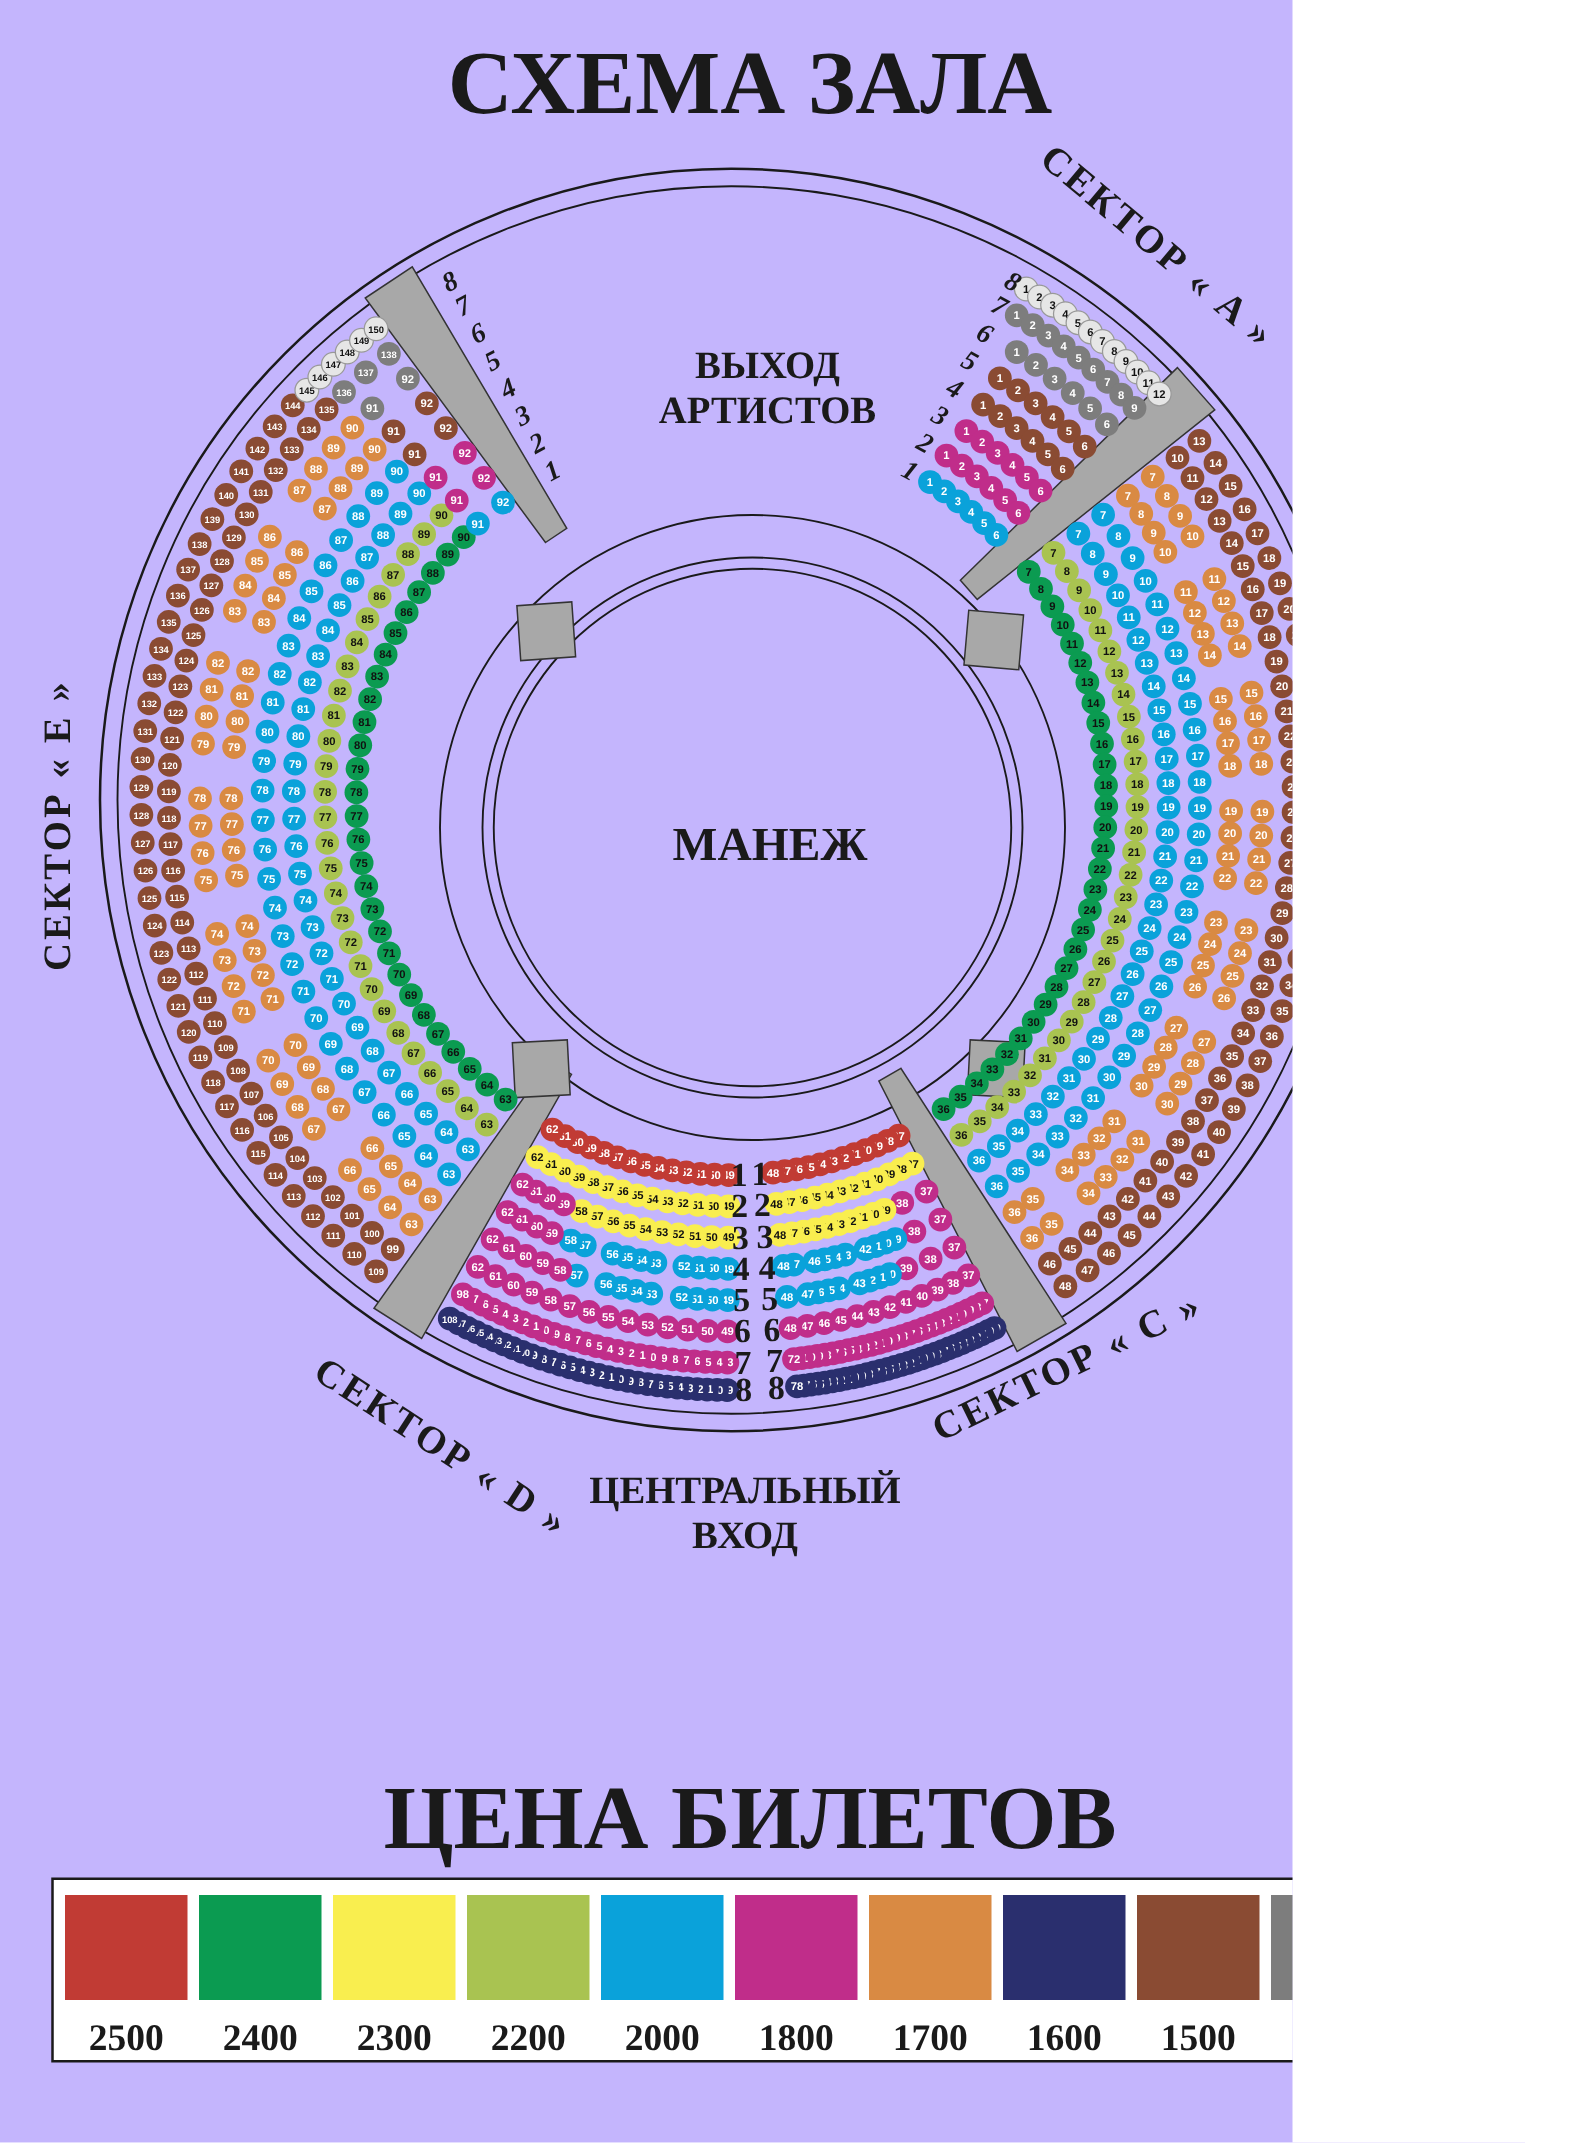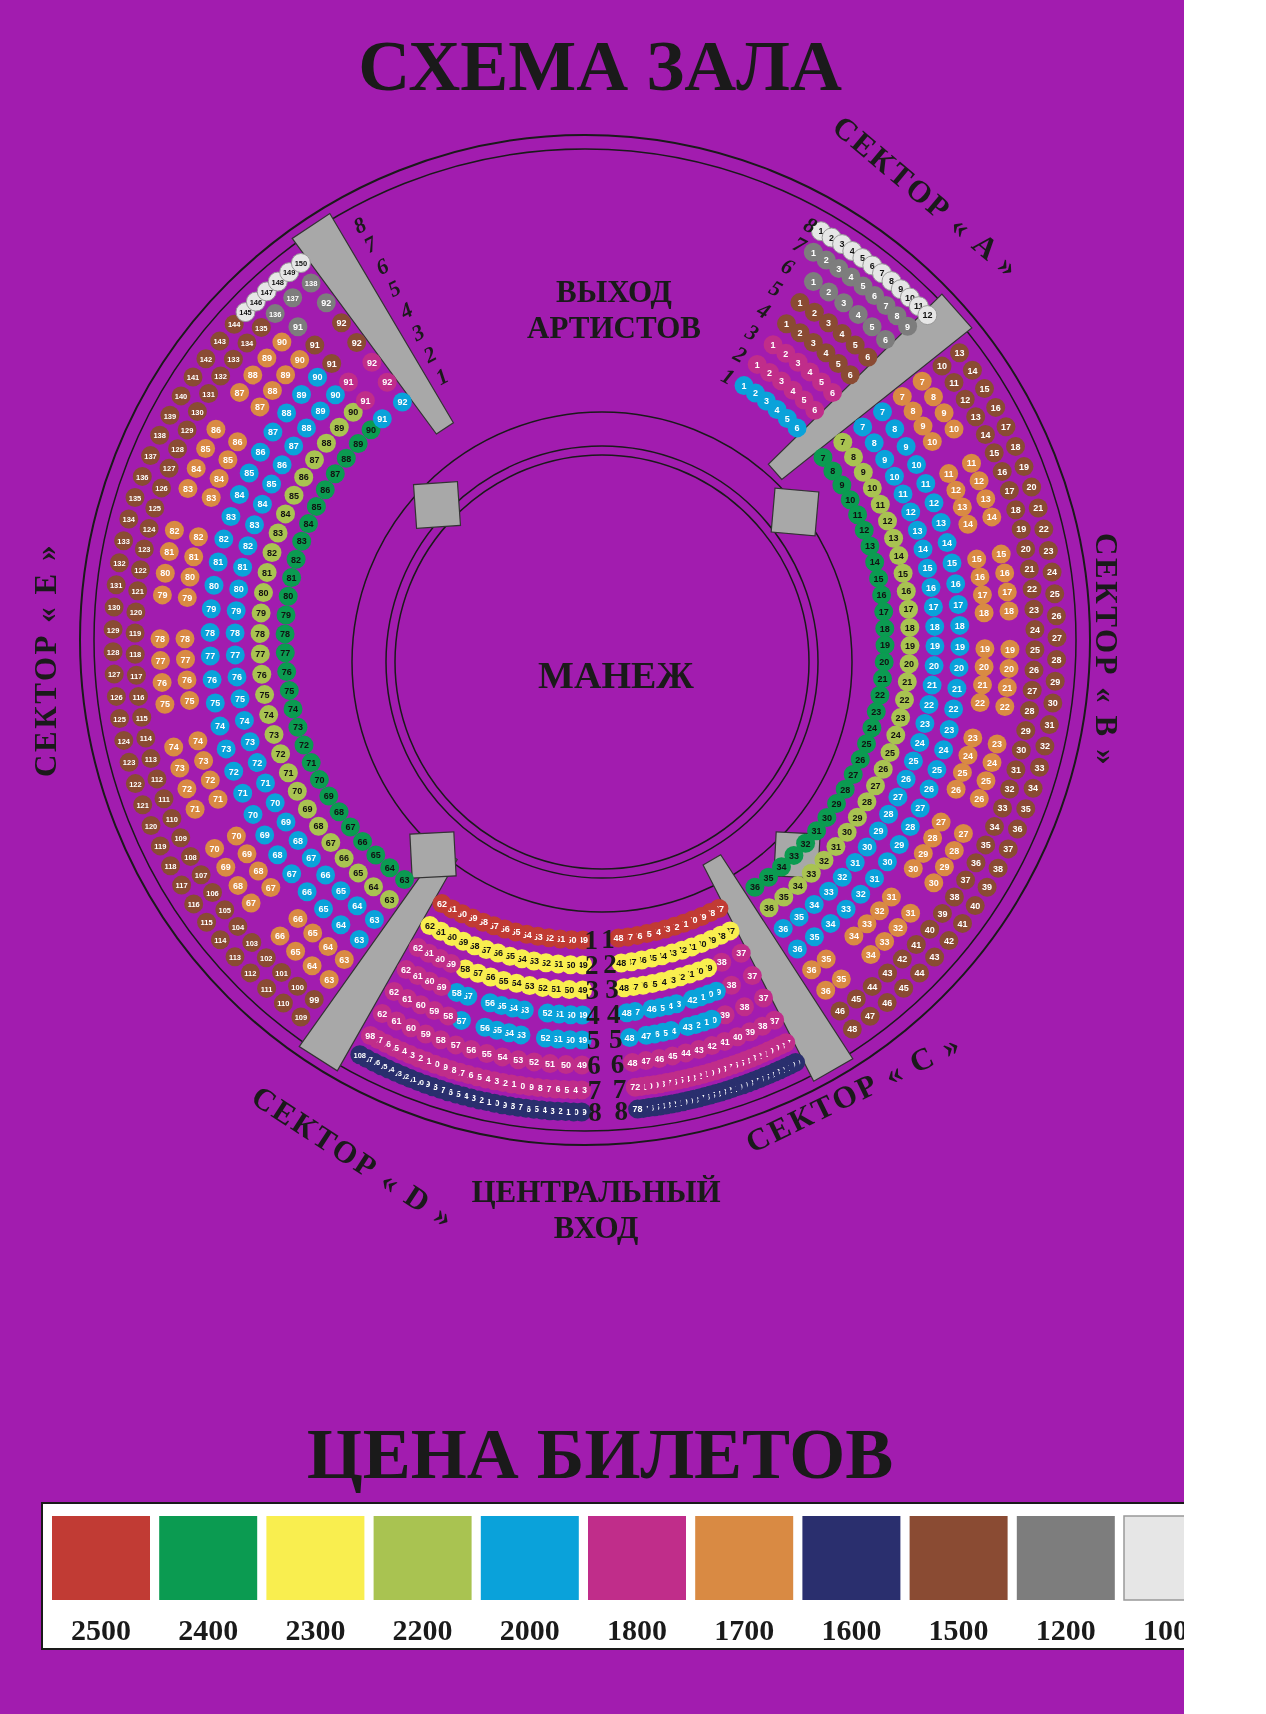--- a/index.html
+++ b/index.html
@@ -1,16 +1,16 @@
 <!DOCTYPE html>
 <html><head>
 <meta charset="utf-8">
 <style>
   html,body{margin:0;padding:0;background:#ffffff;}
-  .page{position:relative;width:1184px;height:1714px;background:#a21caf;overflow:hidden;
+  .page{position:relative;width:1034px;height:1714px;background:#c4b5fd;overflow:hidden;
         font-family:"Liberation Serif", serif;text-align:center;}
   svg{display:block;}
   text{font-family:"Liberation Serif", serif;}
   .seat-num{font-family:"Liberation Sans", sans-serif;font-weight:bold;}
   .big-title{font-weight:bold;}
 </style>
 </head>
 <body>
 
 <div class="page">

